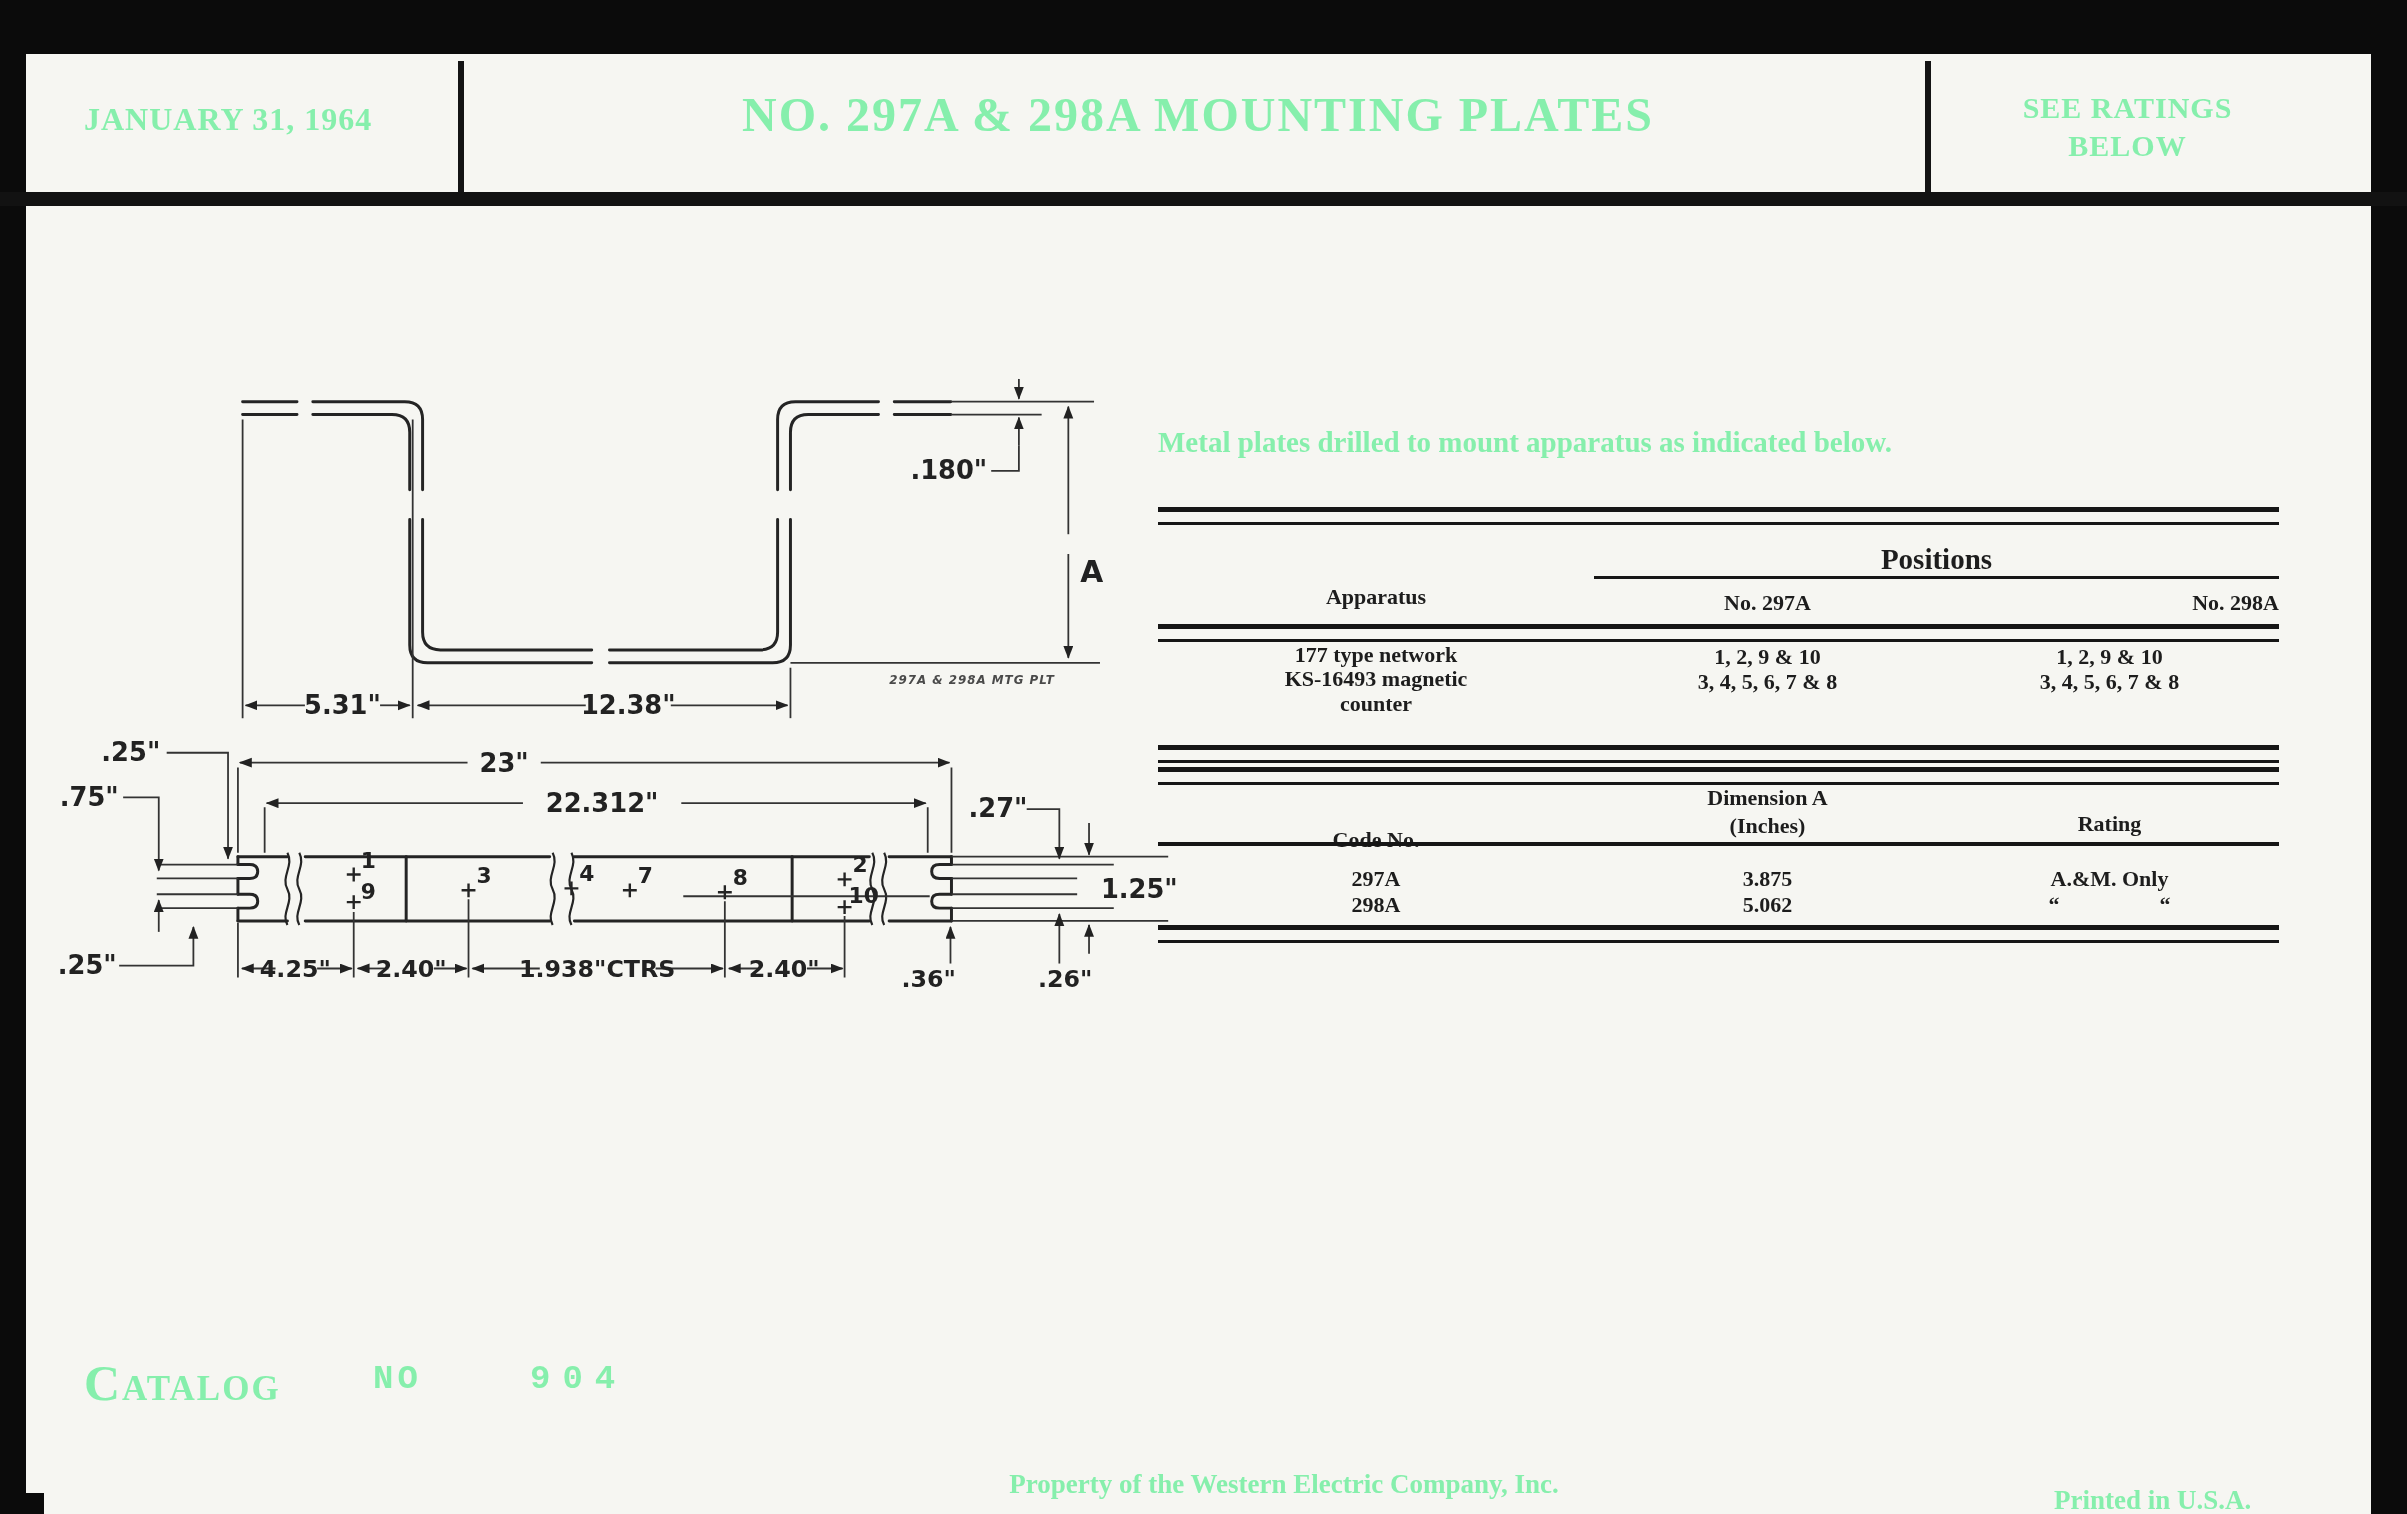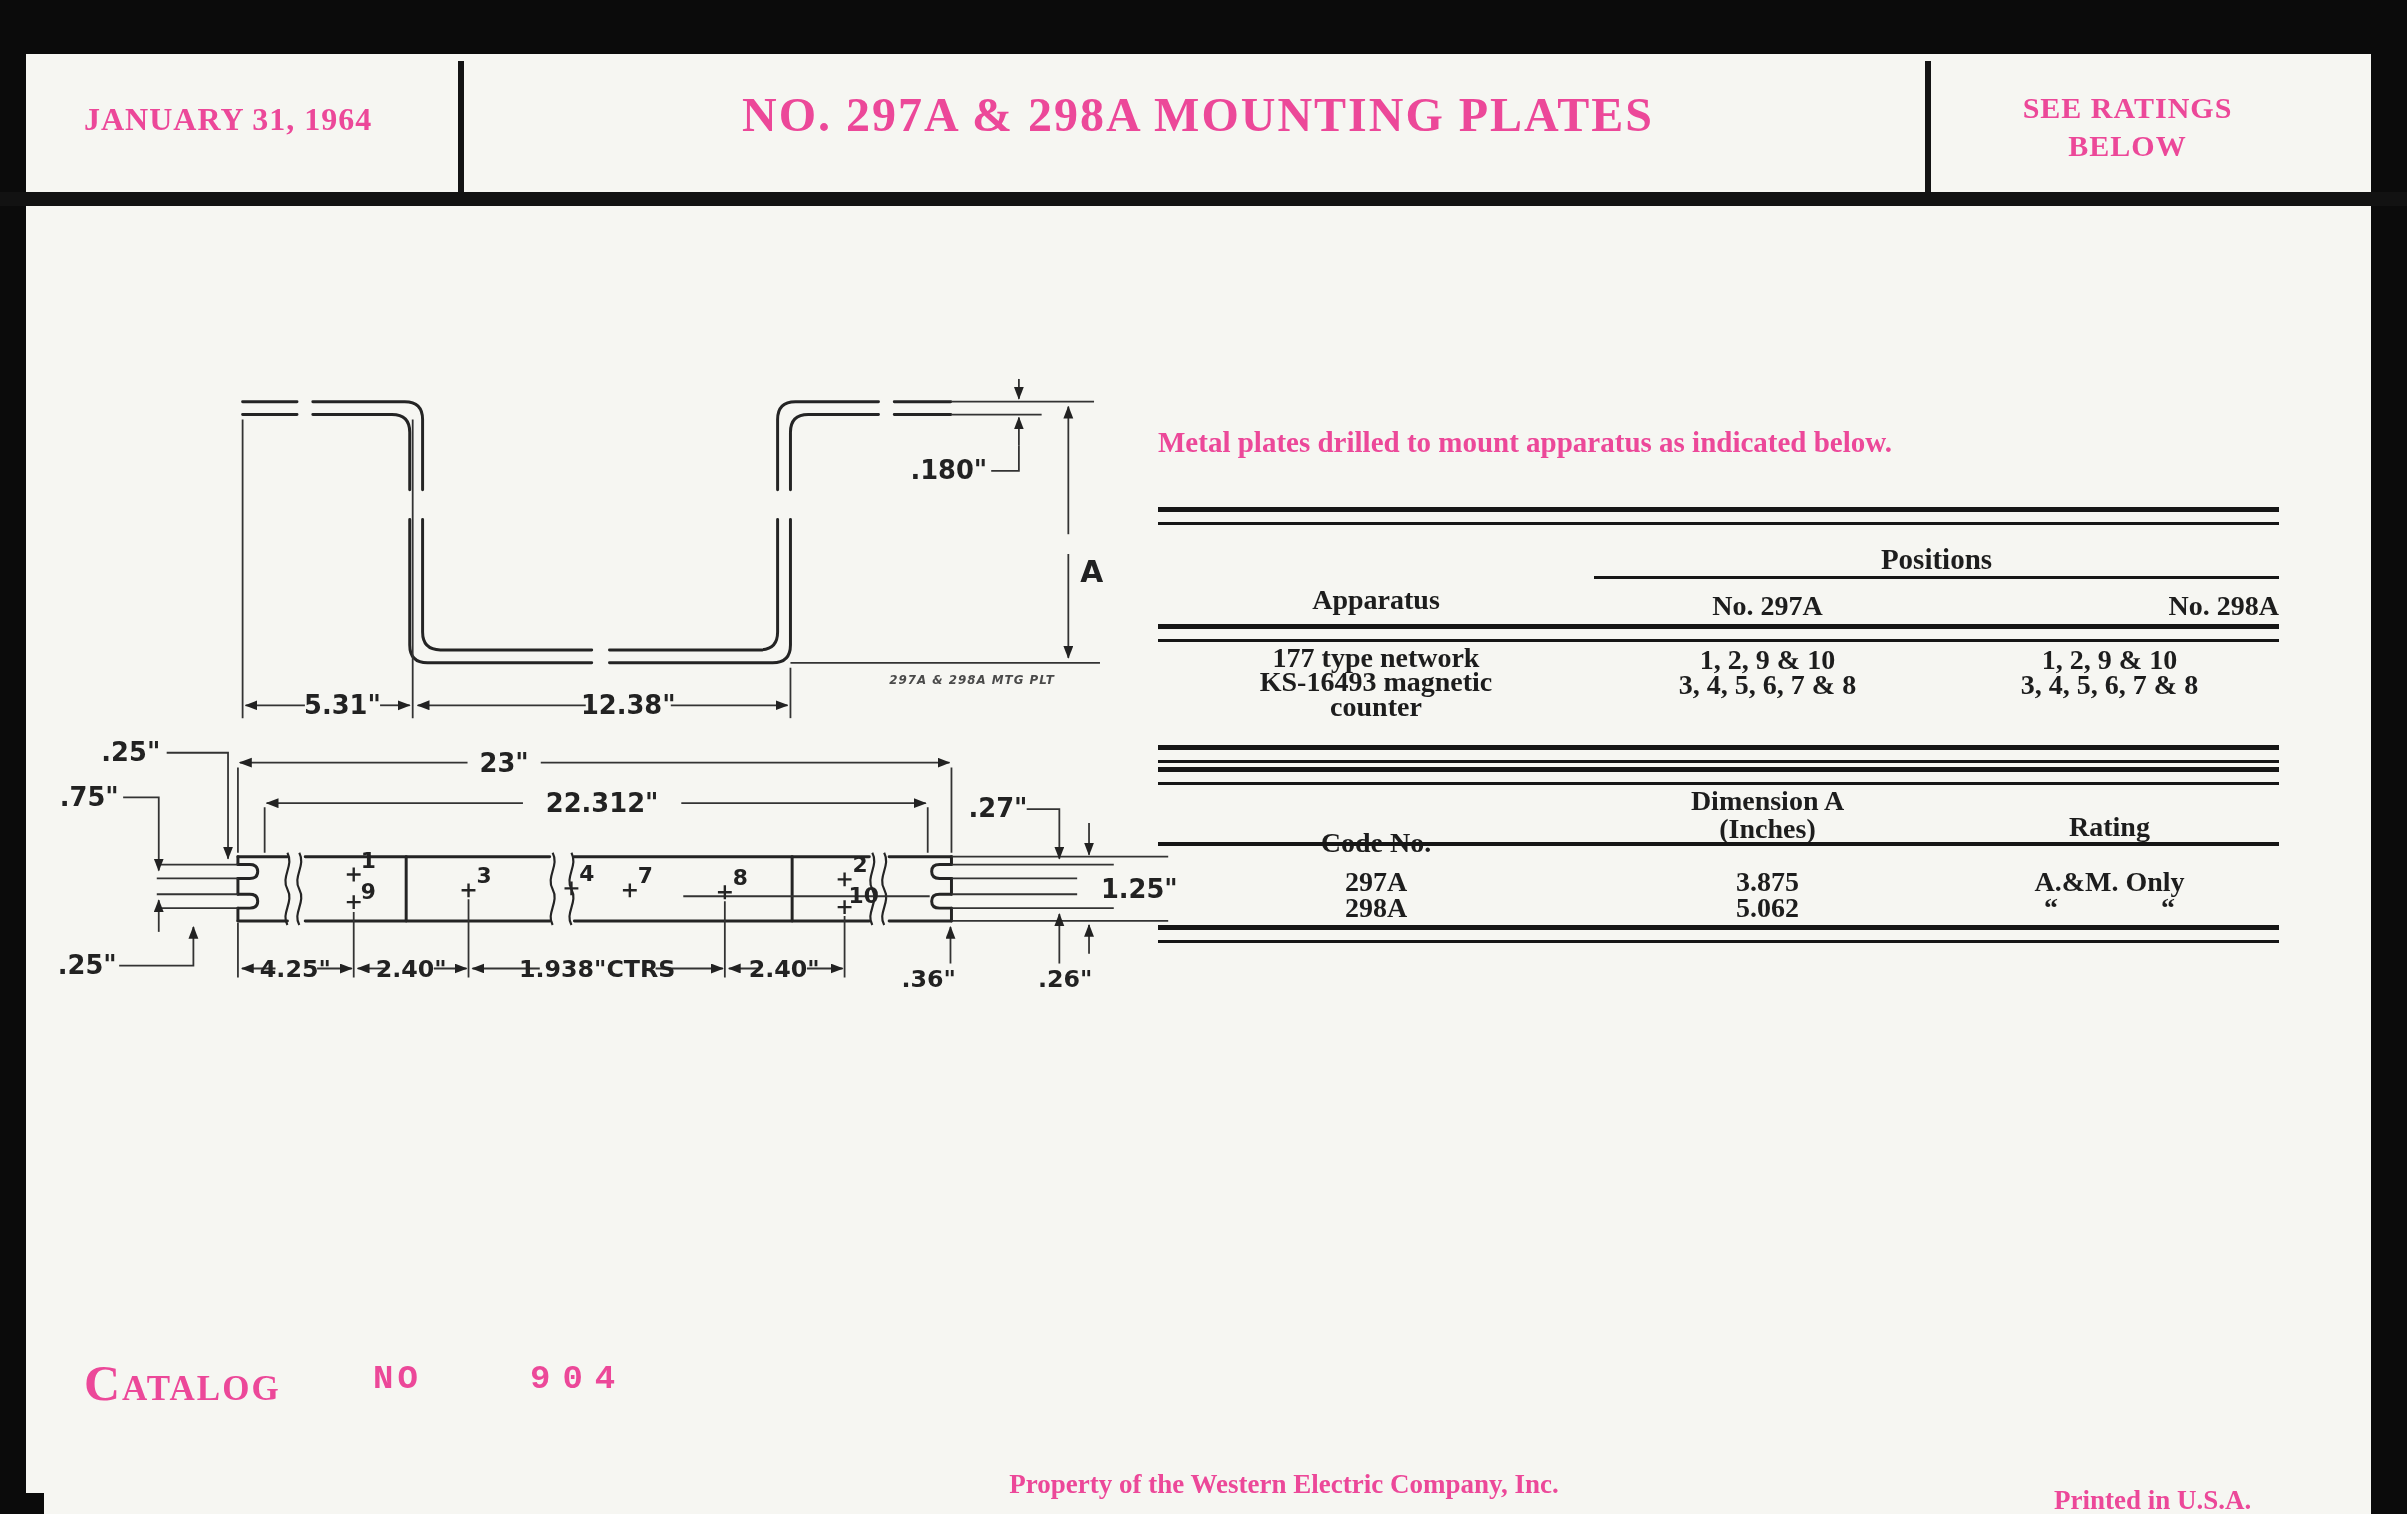--- a/index.html
+++ b/index.html
@@ -1,32 +1,32 @@
 <!DOCTYPE html>
 <html><head>
 <meta charset="utf-8">
 <style>
   html,body{margin:0;padding:0;}
   body{background:#0b0b0b;width:2408px;height:1515px;font-family:"Liberation Serif","DejaVu Serif",serif;}
   .stage{position:relative;width:2408px;height:1515px;background:#0b0b0b;overflow:hidden;}
   .paper{position:absolute;left:26px;top:54px;right:37px;bottom:0;background:#f6f6f2;}
   .corner-black{position:absolute;left:0;top:1493px;width:44px;height:22px;background:#0b0b0b;}
   .abs{position:absolute;}
-  .ink{color:#ec4899;}
+  .ink{color:#86efac;}
   .hdr-date{left:84px;top:101px;font-size:32px;font-weight:bold;letter-spacing:1px;}
   .hdr-title{left:698px;top:87px;width:1000px;text-align:center;font-size:48px;font-weight:bold;letter-spacing:2px;}
   .hdr-ratings{left:1964px;top:89px;width:327px;text-align:center;font-size:30px;font-weight:bold;line-height:38px;letter-spacing:1px;}
   .vdiv{position:absolute;width:6px;background:#141414;}
   .thickrule{position:absolute;left:0;top:192px;width:2408px;height:14px;background:#121212;}
   .intro{left:1158px;top:426px;width:851px;font-size:29px;font-weight:bold;}
   .tbl{position:absolute;left:1158px;width:1121px;}
   .dbl{position:absolute;left:0;width:1121px;height:10px;border-top:5px solid #161616;border-bottom:3px solid #161616;}
   .thinrule{position:absolute;height:3px;background:#161616;}
   .midrule{position:absolute;left:0;width:1121px;height:4px;background:#161616;}
-  .tcell{position:absolute;text-align:center;font-size:28px;font-weight:bold;color:#1d1d1d;}
+  .tcell{position:absolute;text-align:center;font-size:22px;font-weight:bold;color:#1d1d1d;}
   .catalog-label{left:84px;top:1354px;font-size:50px;font-weight:bold;font-variant:small-caps;letter-spacing:2px;}
   .catalog-no{left:373px;top:1360px;font-family:"Liberation Mono","DejaVu Sans Mono",monospace;font-size:34px;font-weight:bold;letter-spacing:4px;}
   .catalog-num{left:530px;top:1360px;font-family:"Liberation Mono","DejaVu Sans Mono",monospace;font-size:34px;font-weight:bold;letter-spacing:12px;}
   .footer-prop{left:888px;top:1469px;width:792px;text-align:center;font-size:27px;font-weight:bold;}
   .footer-printed{left:2054px;top:1469px;font-size:27px;font-weight:bold;margin-top:16px;}
   svg .rail{stroke:#242424;stroke-width:3;fill:none;stroke-linecap:round;}
   svg .thin{stroke:#333;stroke-width:1.8;fill:none;}
   svg .sq{stroke:#242424;stroke-width:2.2;fill:none;}
   svg .plus{stroke:#242424;stroke-width:2.4;fill:none;}
   svg text{fill:#222;}

